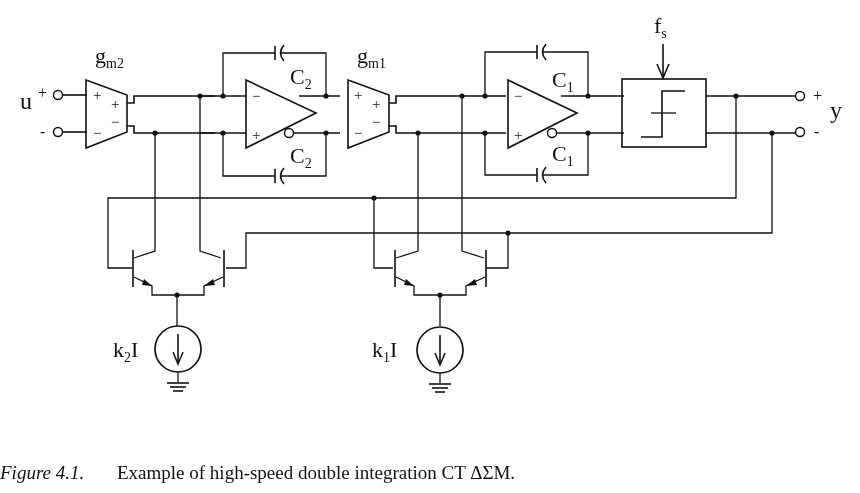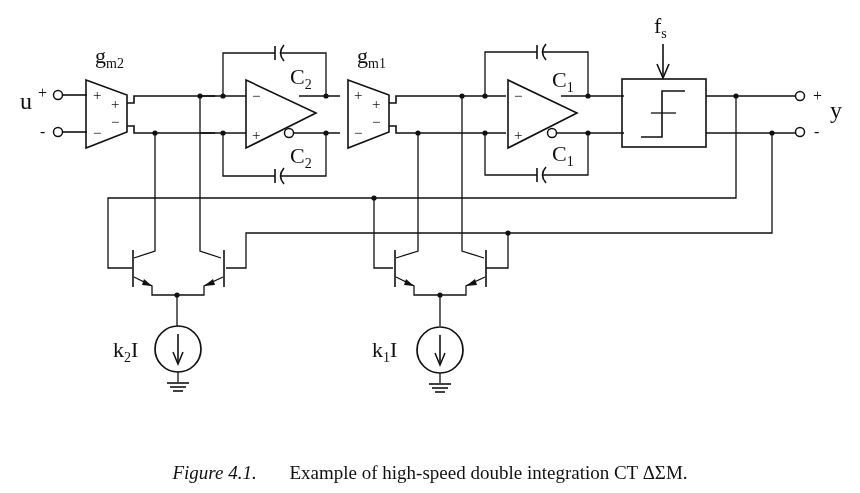--- a/index.html
+++ b/index.html
@@ -2,21 +2,21 @@
 <html><head>
 <meta charset="utf-8">
 <style>
   html,body{margin:0;padding:0;background:#fff;}
   body{width:860px;height:493px;position:relative;overflow:hidden;font-family:"Liberation Serif","DejaVu Serif",serif;}
   #circuit{position:absolute;left:0;top:0;}
   .w{stroke:#111;stroke-width:1.6;fill:none;}
   .wt{stroke:#111;stroke-width:1.3;fill:none;}
   .dot{fill:#111;}
   .lbl{font-family:"Liberation Serif","DejaVu Serif",serif;fill:#111;}
-  .caption{position:absolute;left:0;width:860px;top:462px;text-align:center;font-size:19px;color:#111;font-family:"Liberation Serif","DejaVu Serif",serif;}
+  .caption{position:absolute;left:0;width:860px;top:462px;text-align:left;font-size:19px;color:#111;font-family:"Liberation Serif","DejaVu Serif",serif;}
   .caption .fig{font-style:italic;margin-right:28px;}
 </style>
 </head>
 <body>
 
 <svg id="circuit" width="860" height="493" viewBox="0 0 860 493">
 
   <g>
     <text class="lbl" x="20" y="109" font-size="24">u</text>
     <text class="lbl" x="38" y="98" font-size="16">+</text>

